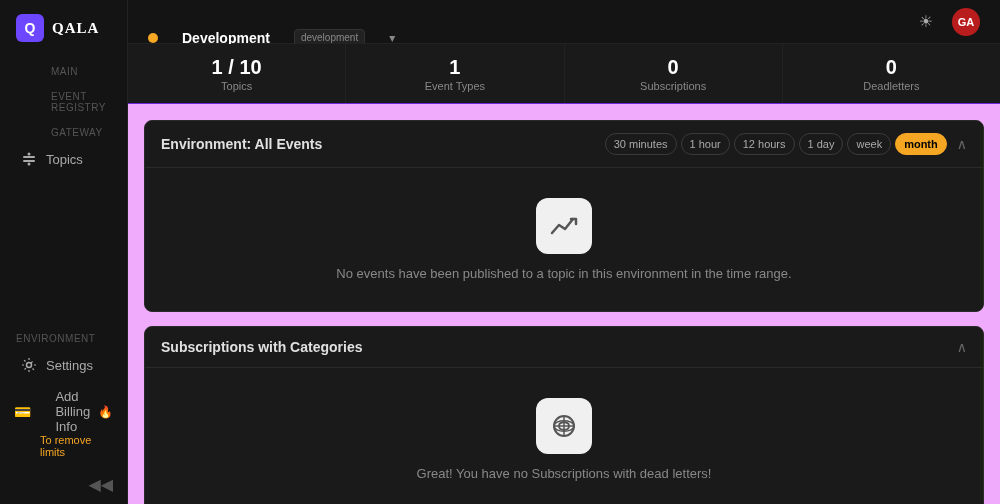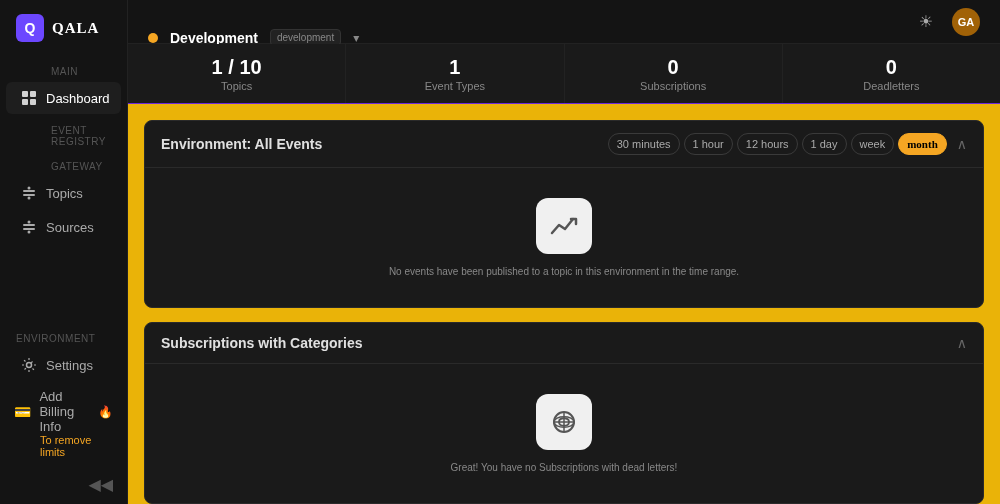--- a/index.html
+++ b/index.html
@@ -132,21 +132,21 @@
       padding: 0 20px;
       height: 44px;
       display: flex;
       align-items: center;
       justify-content: space-between;
       flex-shrink: 0;
     }
     .topbar-left {
       display: flex;
       align-items: center;
-      gap: 12px;
+      gap: 24px;
       margin-top: 32px;
     }
     .env-dot {
       width: 10px;
       height: 10px;
       border-radius: 50%;
       background: #f5a623;
       flex-shrink: 0;
     }
     .env-name {
@@ -180,21 +180,21 @@
       align-items: center;
       justify-content: center;
       cursor: pointer;
       color: #aaa;
       font-size: 16px;
     }
     .topbar-avatar {
       width: 28px;
       height: 28px;
       border-radius: 50%;
-      background: #a16207;
+      background: #b91c1c;
       display: flex;
       align-items: center;
       justify-content: center;
       font-size: 11px;
       font-weight: 700;
       color: white;
       cursor: pointer;
     }
 
     
@@ -224,21 +224,21 @@
       font-size: 11px;
       color: #888;
       margin-top: 1px;
     }
 
     
     .content-body {
       flex: 1;
       overflow-y: auto;
       padding: 16px;
-      background: #eab308;
+      background: #f0abfc;
     }
     .content-body::-webkit-scrollbar { width: 4px; }
     .content-body::-webkit-scrollbar-track { background: #111; }
     .content-body::-webkit-scrollbar-thumb { background: #333; border-radius: 2px; }
 
     
     .section-card {
       background: #1a1a1a;
       border: 1px solid #2a2a2a;
       border-radius: 8px;
@@ -274,21 +274,20 @@
       border: 1px solid #3a3a3a;
       background: transparent;
       color: #aaa;
       cursor: pointer;
     }
     .time-btn.active {
       background: #f5a623;
       border-color: #f5a623;
       color: #000;
       font-weight: 600;
-      font-family: Liberation Serif, serif;
     }
 
     
     .empty-state {
       display: flex;
       flex-direction: column;
       align-items: center;
       justify-content: center;
       padding: 30px 20px;
       gap: 12px;
@@ -297,87 +296,65 @@
       width: 56px;
       height: 56px;
       background: #f0f0f0;
       border-radius: 12px;
       display: flex;
       align-items: center;
       justify-content: center;
       font-size: 26px;
     }
     .empty-text {
-      font-size: 10px;
+      font-size: 13px;
       color: #888;
     }
   </style>
 </head>
 <body>
 
 <aside class="sidebar">
   <div class="sidebar-logo">
     <div class="logo-box">Q</div>
     <span class="logo-text">QALA</span>
   </div>
 
   <div class="sidebar-section-label">Main</div>
-  <div class="sidebar-item active">
-    <span class="icon">
-      <svg width="16" height="16" viewBox="0 0 16 16" fill="none">
-        <rect x="1" y="1" width="6" height="6" rx="1" fill="#fff" opacity="0.8"></rect>
-        <rect x="9" y="1" width="6" height="6" rx="1" fill="#fff" opacity="0.8"></rect>
-        <rect x="1" y="9" width="6" height="6" rx="1" fill="#fff" opacity="0.8"></rect>
-        <rect x="9" y="9" width="6" height="6" rx="1" fill="#fff" opacity="0.8"></rect>
-      </svg>
-    </span>
-    <span>Dashboard</span>
-  </div>
 
   <div class="sidebar-section-label">Event Registry</div>
 
   <div class="sidebar-section-label">Gateway</div>
   <div class="sidebar-item">
     <span class="icon">
       <svg width="16" height="16" viewBox="0 0 16 16" fill="none">
         <rect x="2" y="5" width="12" height="2" rx="1" fill="#aaa"></rect>
         <rect x="2" y="9" width="12" height="2" rx="1" fill="#aaa"></rect>
         <circle cx="8" cy="3" r="1.5" fill="#aaa"></circle>
         <circle cx="8" cy="13" r="1.5" fill="#aaa"></circle>
       </svg>
     </span>
     <span>Topics</span>
   </div>
-  <div class="sidebar-item">
-    <span class="icon">
-      <svg width="16" height="16" viewBox="0 0 16 16" fill="none">
-        <rect x="2" y="5" width="12" height="2" rx="1" fill="#aaa"></rect>
-        <rect x="2" y="9" width="12" height="2" rx="1" fill="#aaa"></rect>
-        <circle cx="8" cy="3" r="1.5" fill="#aaa"></circle>
-        <circle cx="8" cy="13" r="1.5" fill="#aaa"></circle>
-      </svg>
-    </span>
-    <span>Sources</span>
-  </div>
 
   <div class="sidebar-bottom">
     <div class="sidebar-env-label">Environment</div>
     <div class="sidebar-item">
       <span class="icon">
         <svg width="16" height="16" viewBox="0 0 16 16" fill="none">
           <circle cx="8" cy="8" r="2.5" stroke="#aaa" stroke-width="1.5"></circle>
           <path d="M8 1v2M8 13v2M1 8h2M13 8h2M3.05 3.05l1.42 1.42M11.53 11.53l1.42 1.42M11.53 4.47l-1.42 1.42M4.95 11.05l-1.42 1.42" stroke="#aaa" stroke-width="1.2"></path>
         </svg>
       </span>
       <span>Settings</span>
     </div>
     <div class="billing-item">
       <div class="billing-main">
         <span style="font-size:14px;">💳</span>
-        <span style="font-size:13px;color:#aaa;">Add Billing Info</span>
+        <span style="font-size:13px;color:#aaa;margin-left:16px;">Add Billing Info</span>
         <span style="font-size:12px;">🔥</span>
       </div>
       <div class="billing-sub">To remove limits</div>
     </div>
     <div class="sidebar-collapse">
       <span class="collapse-btn">◀◀</span>
     </div>
   </div>
 </aside>
 

